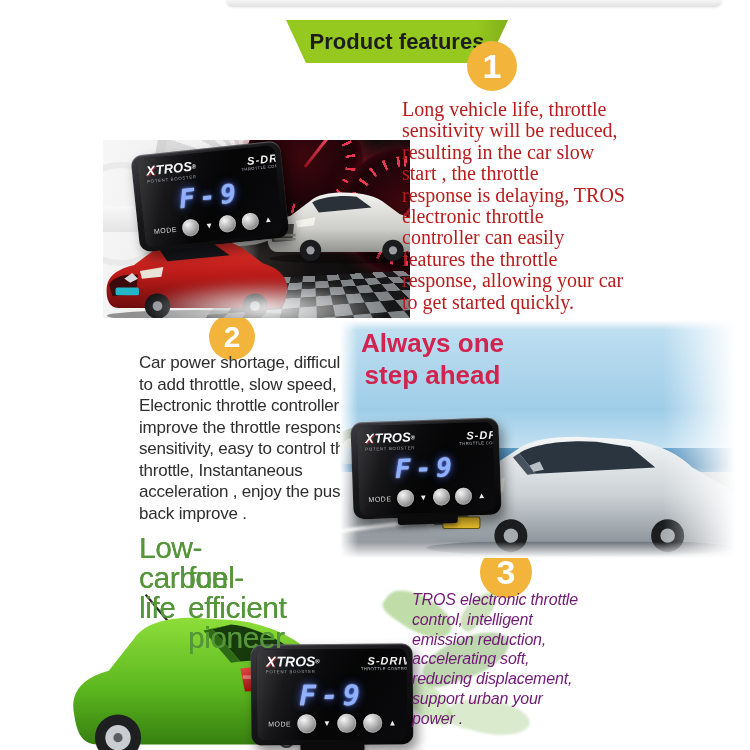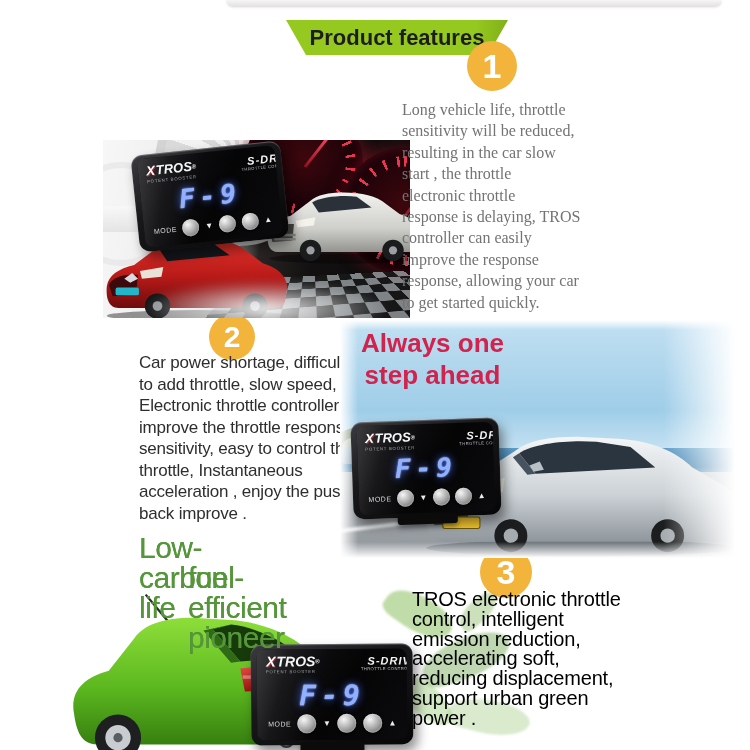--- a/index.html
+++ b/index.html
@@ -5,21 +5,21 @@
   html,body{margin:0;padding:0;background:#fff;}
   .page{position:relative;width:750px;height:750px;background:#fff;overflow:hidden;
         font-family:"Liberation Sans",sans-serif;}
 
   
   .top-band{position:absolute;left:226px;top:0;width:496px;height:7px;
     background:linear-gradient(#f6f6f6,#e2e0e0);border-radius:0 0 12px 12px;
     box-shadow:0 1px 2px rgba(0,0,0,.08);}
 
   
-  .banner{position:absolute;left:286px;top:20px;width:222px;height:35px;
+  .banner{position:absolute;left:286px;top:20px;width:222px;height:43px;
     background:linear-gradient(95deg,#96c920 0 84%,#7fae18 100%);
     -webkit-clip-path:polygon(0 0,100% 0,91% 100%,9% 100%);
     clip-path:polygon(0 0,100% 0,91% 100%,9% 100%);
     display:flex;align-items:center;justify-content:center;}
   .banner span{font-size:22px;font-weight:700;color:#1d1d1d;letter-spacing:0;}
 
   
   .numcircle{position:absolute;border-radius:50%;background:var(--number-gold,#f2b43a);
     color:#fff;display:flex;align-items:center;justify-content:center;font-weight:700;}
   .c1{left:467px;top:41px;width:50px;height:50px;font-size:34px;}
@@ -32,23 +32,23 @@
   .h-pink{position:absolute;left:345px;top:327px;width:175px;text-align:center;
     color:var(--heading-pink,#d2234e);font-weight:700;font-size:26px;line-height:32px;z-index:5;}
   .h-green{position:absolute;color:var(--heading-green,#55963a);font-size:30px;line-height:30px;
     letter-spacing:-.5px;z-index:5;text-shadow:0 0 .5px currentColor;}
   .h-green .l1{position:absolute;left:139px;top:533px;}
   .h-green .l2{position:absolute;left:188px;top:563px;}
 
   
   .tblock{position:absolute;color:#262626;}
   .tb1{left:402px;top:99px;width:260px;font-family:"Liberation Serif",serif;
-       font-size:16px;line-height:21.4px;color:#737373;}
+       font-size:20px;line-height:21.4px;color:#b91c1c;}
   .tb2{left:139px;top:352px;width:268px;font-size:17px;line-height:21.5px;letter-spacing:-.2px;color:#2e2e2e;}
-  .tb3{left:412px;top:590px;width:258px;font-size:20px;line-height:19.8px;letter-spacing:-.2px;color:#000000;z-index:4;}
+  .tb3{left:412px;top:590px;width:258px;font-size:16px;line-height:19.8px;letter-spacing:-.2px;color:#701a75;z-index:4;font-style:italic;}
 
   
   .img1{position:absolute;left:103px;top:140px;width:307px;height:178px;overflow:hidden;
     background:linear-gradient(100deg,#f7f7f7 0%,#ececec 30%,#d8d8d8 40%,#2a2424 52%,#121010 68%,#0b0909 100%);}
   .wheel{position:absolute;border-radius:50%;opacity:.85;}
   .wheel.w1{left:52px;top:-62px;width:150px;height:150px;border:9px solid #cfcfcf;
     background:repeating-conic-gradient(#f3f3f3 0 12deg,#d7d7d7 12deg 24deg);}
   .wheel.w2{left:-34px;top:22px;width:92px;height:92px;border:6px solid #e0e0e0;background:transparent;opacity:.5;}
   .ghostcar{position:absolute;left:-8px;top:66px;width:60px;height:26px;border-radius:12px 18px 4px 4px;
     background:linear-gradient(#fbfbfb,#d9d9d9);opacity:.6;}
@@ -229,24 +229,24 @@
         </div>
       </div>
     </div>
   </div>
 
   <div class="tblock tb1">
     <div>Long vehicle life, throttle</div>
     <div>sensitivity will be reduced,</div>
     <div>resulting in the car slow</div>
     <div>start , the throttle</div>
+    <div>response is delaying, TROS</div>
     <div>electronic throttle</div>
-    <div>response is delaying, TROS</div>
     <div>controller can easily</div>
-    <div>improve the response</div>
+    <div>features the throttle</div>
     <div>response, allowing your car</div>
     <div>to get started quickly.</div>
   </div>
 
   <div class="tblock tb2">
     <div>Car power shortage, difficult</div>
     <div>to add throttle, slow speed,</div>
     <div>Electronic throttle controller to</div>
     <div>improve the throttle response</div>
     <div>sensitivity, easy to control the</div>
@@ -389,17 +389,17 @@
       </div>
     </div>
   </div>
 
   <div class="tblock tb3">
     <div>TROS electronic throttle</div>
     <div>control, intelligent</div>
     <div>emission reduction,</div>
     <div>accelerating soft,</div>
     <div>reducing displacement,</div>
-    <div>support urban green</div>
+    <div>support urban your</div>
     <div>power .</div>
   </div>
 
 </div>
 
 </body></html>

